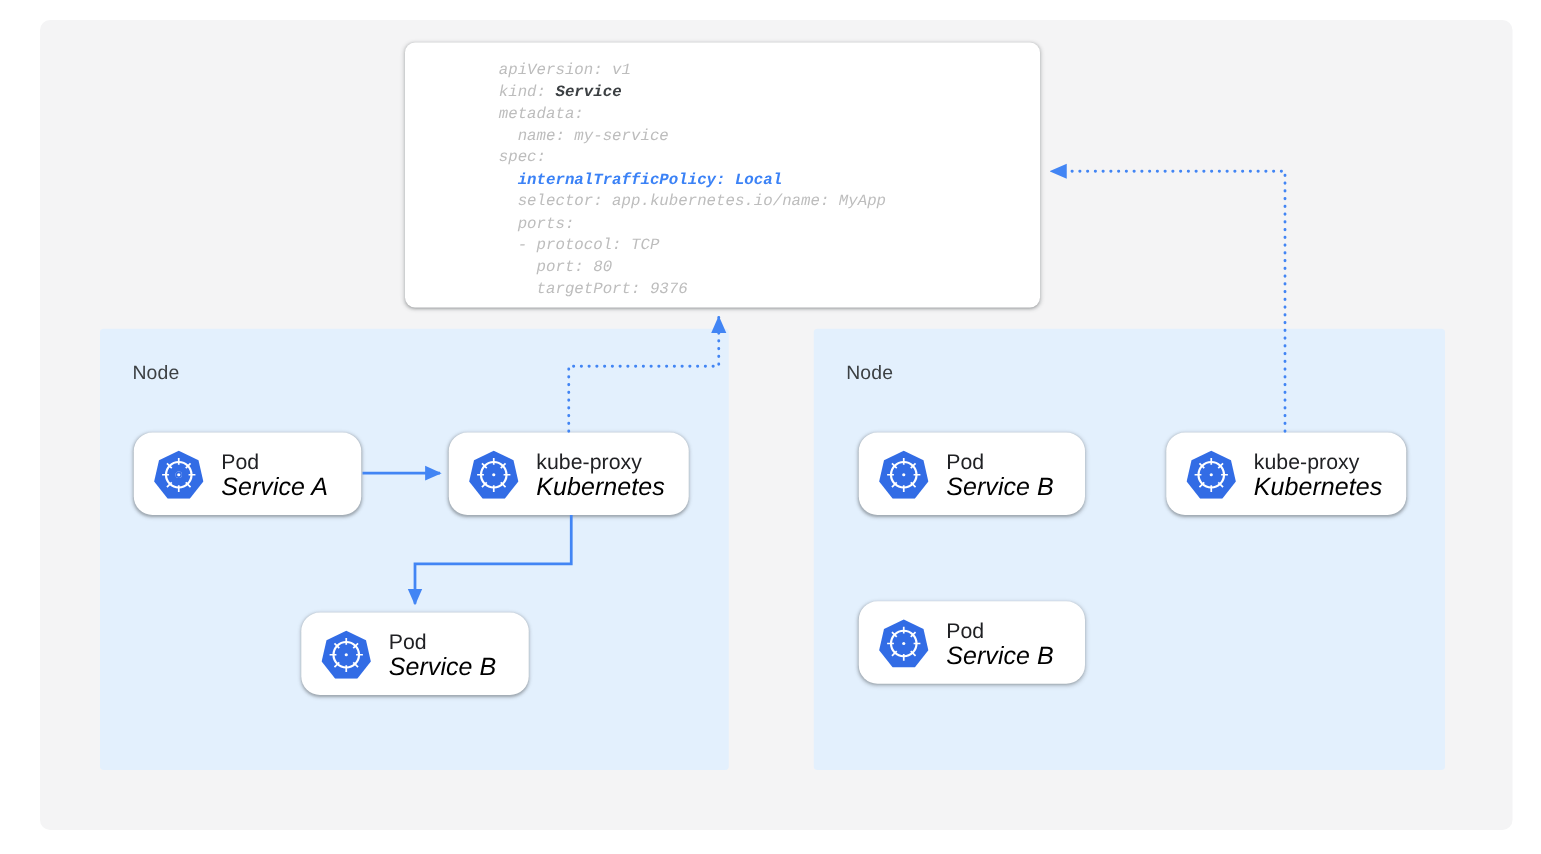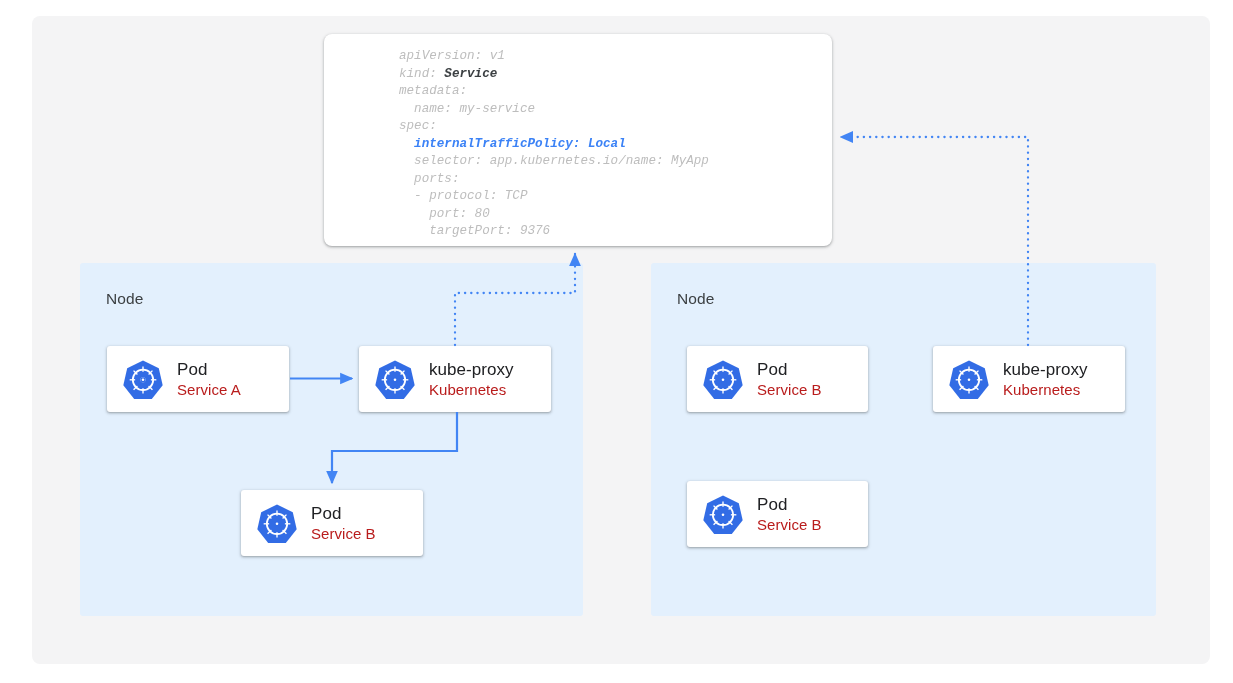--- a/index.html
+++ b/index.html
@@ -85,44 +85,45 @@
     font-size: 15.5px;
     color: #3c4043;
     letter-spacing: .1px;
     margin-top: 12px;
   }
 
   
   .card {
     position: absolute;
     background: #ffffff;
-    border-radius: 3px;
+    border-radius: 15px;
     box-shadow: 0 1px 2px rgba(60,64,67,.30), 0 1px 3px 1px rgba(60,64,67,.15);
     display: flex;
     align-items: center;
   }
   .card-icon {
     width: 40px;
     height: 40px;
     margin-left: 16px;
     margin-right: 14px;
     flex: none;
   }
   .card-text { display: flex; flex-direction: column; justify-content: center; }
   .card-title {
     font-size: 17px;
     color: #202124;
     line-height: 21px;
     letter-spacing: .05px;
   }
   .card-sub {
-    font-size: 15px;
-    color: #b91c1c;
+    font-size: 20px;
+    color: #000000;
     line-height: 20px;
     letter-spacing: .05px;
+    font-style: italic;
   }
 
   
   #card-pod-a        { left: 107px;  top: 346px; width: 182px; height: 66px; }
   #card-kubeproxy-l  { left: 359px;  top: 346px; width: 192px; height: 66px; }
   #card-pod-b-left   { left: 241px;  top: 490px; width: 182px; height: 66px; }
   #card-pod-b-r1     { left: 687px;  top: 346px; width: 181px; height: 66px; }
   #card-kubeproxy-r  { left: 933px;  top: 346px; width: 192px; height: 66px; }
   #card-pod-b-r2     { left: 687px;  top: 481px; width: 181px; height: 66px; }
 </style>

